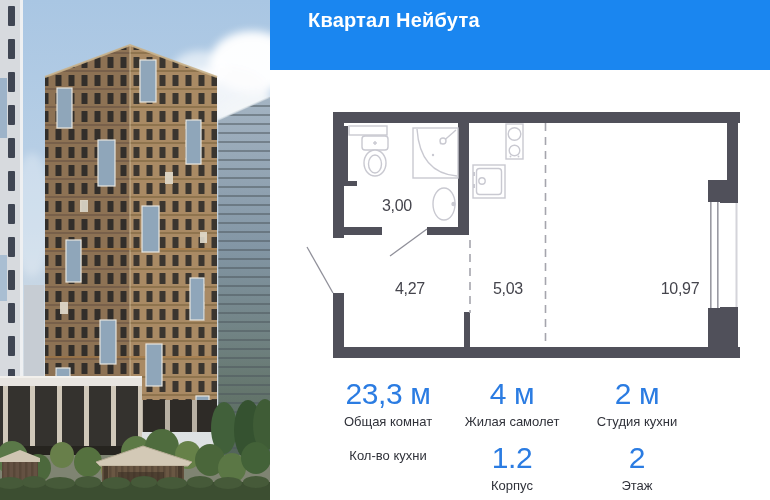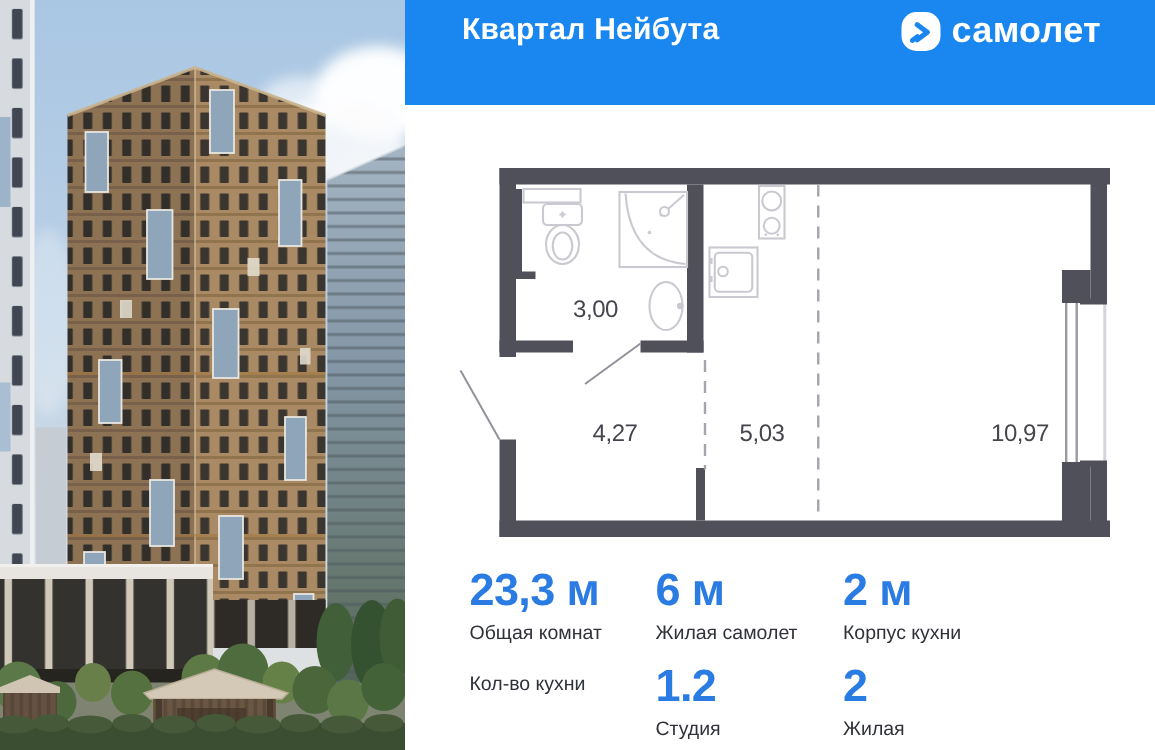--- a/index.html
+++ b/index.html
@@ -1,29 +1,29 @@
 <!DOCTYPE html>
 <html><head>
 <meta charset="utf-8">
 <style>
   html,body{margin:0;padding:0;background:#fff;}
   .screen{position:relative;width:770px;height:500px;overflow:hidden;
-          font-family:"Liberation Sans",sans-serif;background:#fff;}
+          font-family:"Liberation Sans",sans-serif;background:#fff;text-align:center;}
   .photo{position:absolute;left:0;top:0;width:270px;height:500px;}
   .right-panel{position:absolute;left:270px;top:0;width:500px;height:500px;background:#ffffff;}
   .topbar{position:absolute;left:0;top:0;width:500px;height:70px;background:#1a86f0;}
   .project-title{position:absolute;left:38px;top:9px;color:#ffffff;font-size:20px;
                  font-weight:bold;letter-spacing:.2px;white-space:nowrap;}
   .brand{position:absolute;right:36px;top:8px;display:flex;align-items:center;gap:7px;}
   .brand-mark{width:26px;height:26px;background:#ffffff;border-radius:10px;
               display:flex;align-items:center;justify-content:center;}
   .brand-name{color:#ffffff;font-size:24px;font-weight:bold;letter-spacing:.2px;line-height:1;}
   .plan{position:absolute;left:0;top:70px;width:500px;height:310px;}
   .stat{position:absolute;width:150px;}
-  .stat .value{font-size:30px;font-weight:bold;color:#2b7ce2;line-height:1;letter-spacing:-.4px;}
+  .stat .value{font-size:30px;font-weight:normal;color:#2b7ce2;line-height:1;letter-spacing:-.4px;}
   .stat .label{margin-top:5px;font-size:13px;color:#30323a;}
   .c0{left:43px;} .c1{left:167px;} .c2{left:292px;}
   .r0{top:379px;} .r1{top:443px;}
   .plan text{font-family:"Liberation Sans",sans-serif;letter-spacing:-.3px;}
 </style>
 </head>
 <body>
 
 <div class="screen">
 
@@ -187,29 +187,20 @@
             <ellipse cx="256" cy="482" rx="13" ry="6"></ellipse>
         </g>
       </g>
     </svg>
   </div>
 
   <div class="right-panel">
 
     <div class="topbar">
       <div class="project-title">Квартал Нейбута</div>
-      <div class="brand">
-        <span class="brand-mark">
-          <svg width="25" height="25" viewBox="0 0 25 25">
-            <path d="M 9.5,7.5 L 16.2,12.5 L 9.5,17.5" fill="none" stroke="#1a86f0" stroke-width="3.4" stroke-linecap="round" stroke-linejoin="round"></path>
-            <path d="M 6.2,18 L 9.6,15.4" fill="none" stroke="#1a86f0" stroke-width="3.2" stroke-linecap="round"></path>
-          </svg>
-        </span>
-        <span class="brand-name">самолет</span>
-      </div>
     </div>
 
     <svg class="plan" viewBox="0 0 500 310">
 
       <g fill="#50505a">
         <rect x="63" y="42" width="407" height="11"></rect>
         <rect x="63" y="42" width="11" height="126"></rect>
         <rect x="63" y="223" width="11" height="65"></rect>
         <rect x="63" y="277" width="407" height="11"></rect>
         <rect x="457" y="42" width="11" height="90"></rect>
@@ -292,34 +283,34 @@
         <text x="410" y="224">10,97</text>
       </g>
     </svg>
 
     <div>
       <div class="stat c0 r0">
         <div class="value">23,3 м</div>
         <div class="label">Общая комнат</div>
       </div>
       <div class="stat c1 r0">
-        <div class="value">6 м</div>
+        <div class="value">4 м</div>
         <div class="label">Жилая самолет</div>
       </div>
       <div class="stat c2 r0">
         <div class="value">2 м</div>
-        <div class="label">Корпус кухни</div>
+        <div class="label">Студия кухни</div>
       </div>
       <div class="stat c0 r1">
         <div class="label">Кол-во кухни</div>
       </div>
       <div class="stat c1 r1">
         <div class="value">1.2</div>
-        <div class="label">Студия</div>
+        <div class="label">Корпус</div>
       </div>
       <div class="stat c2 r1">
         <div class="value">2</div>
-        <div class="label">Жилая</div>
+        <div class="label">Этаж</div>
       </div>
     </div>
 
   </div>
 </div>
 
 </body></html>

